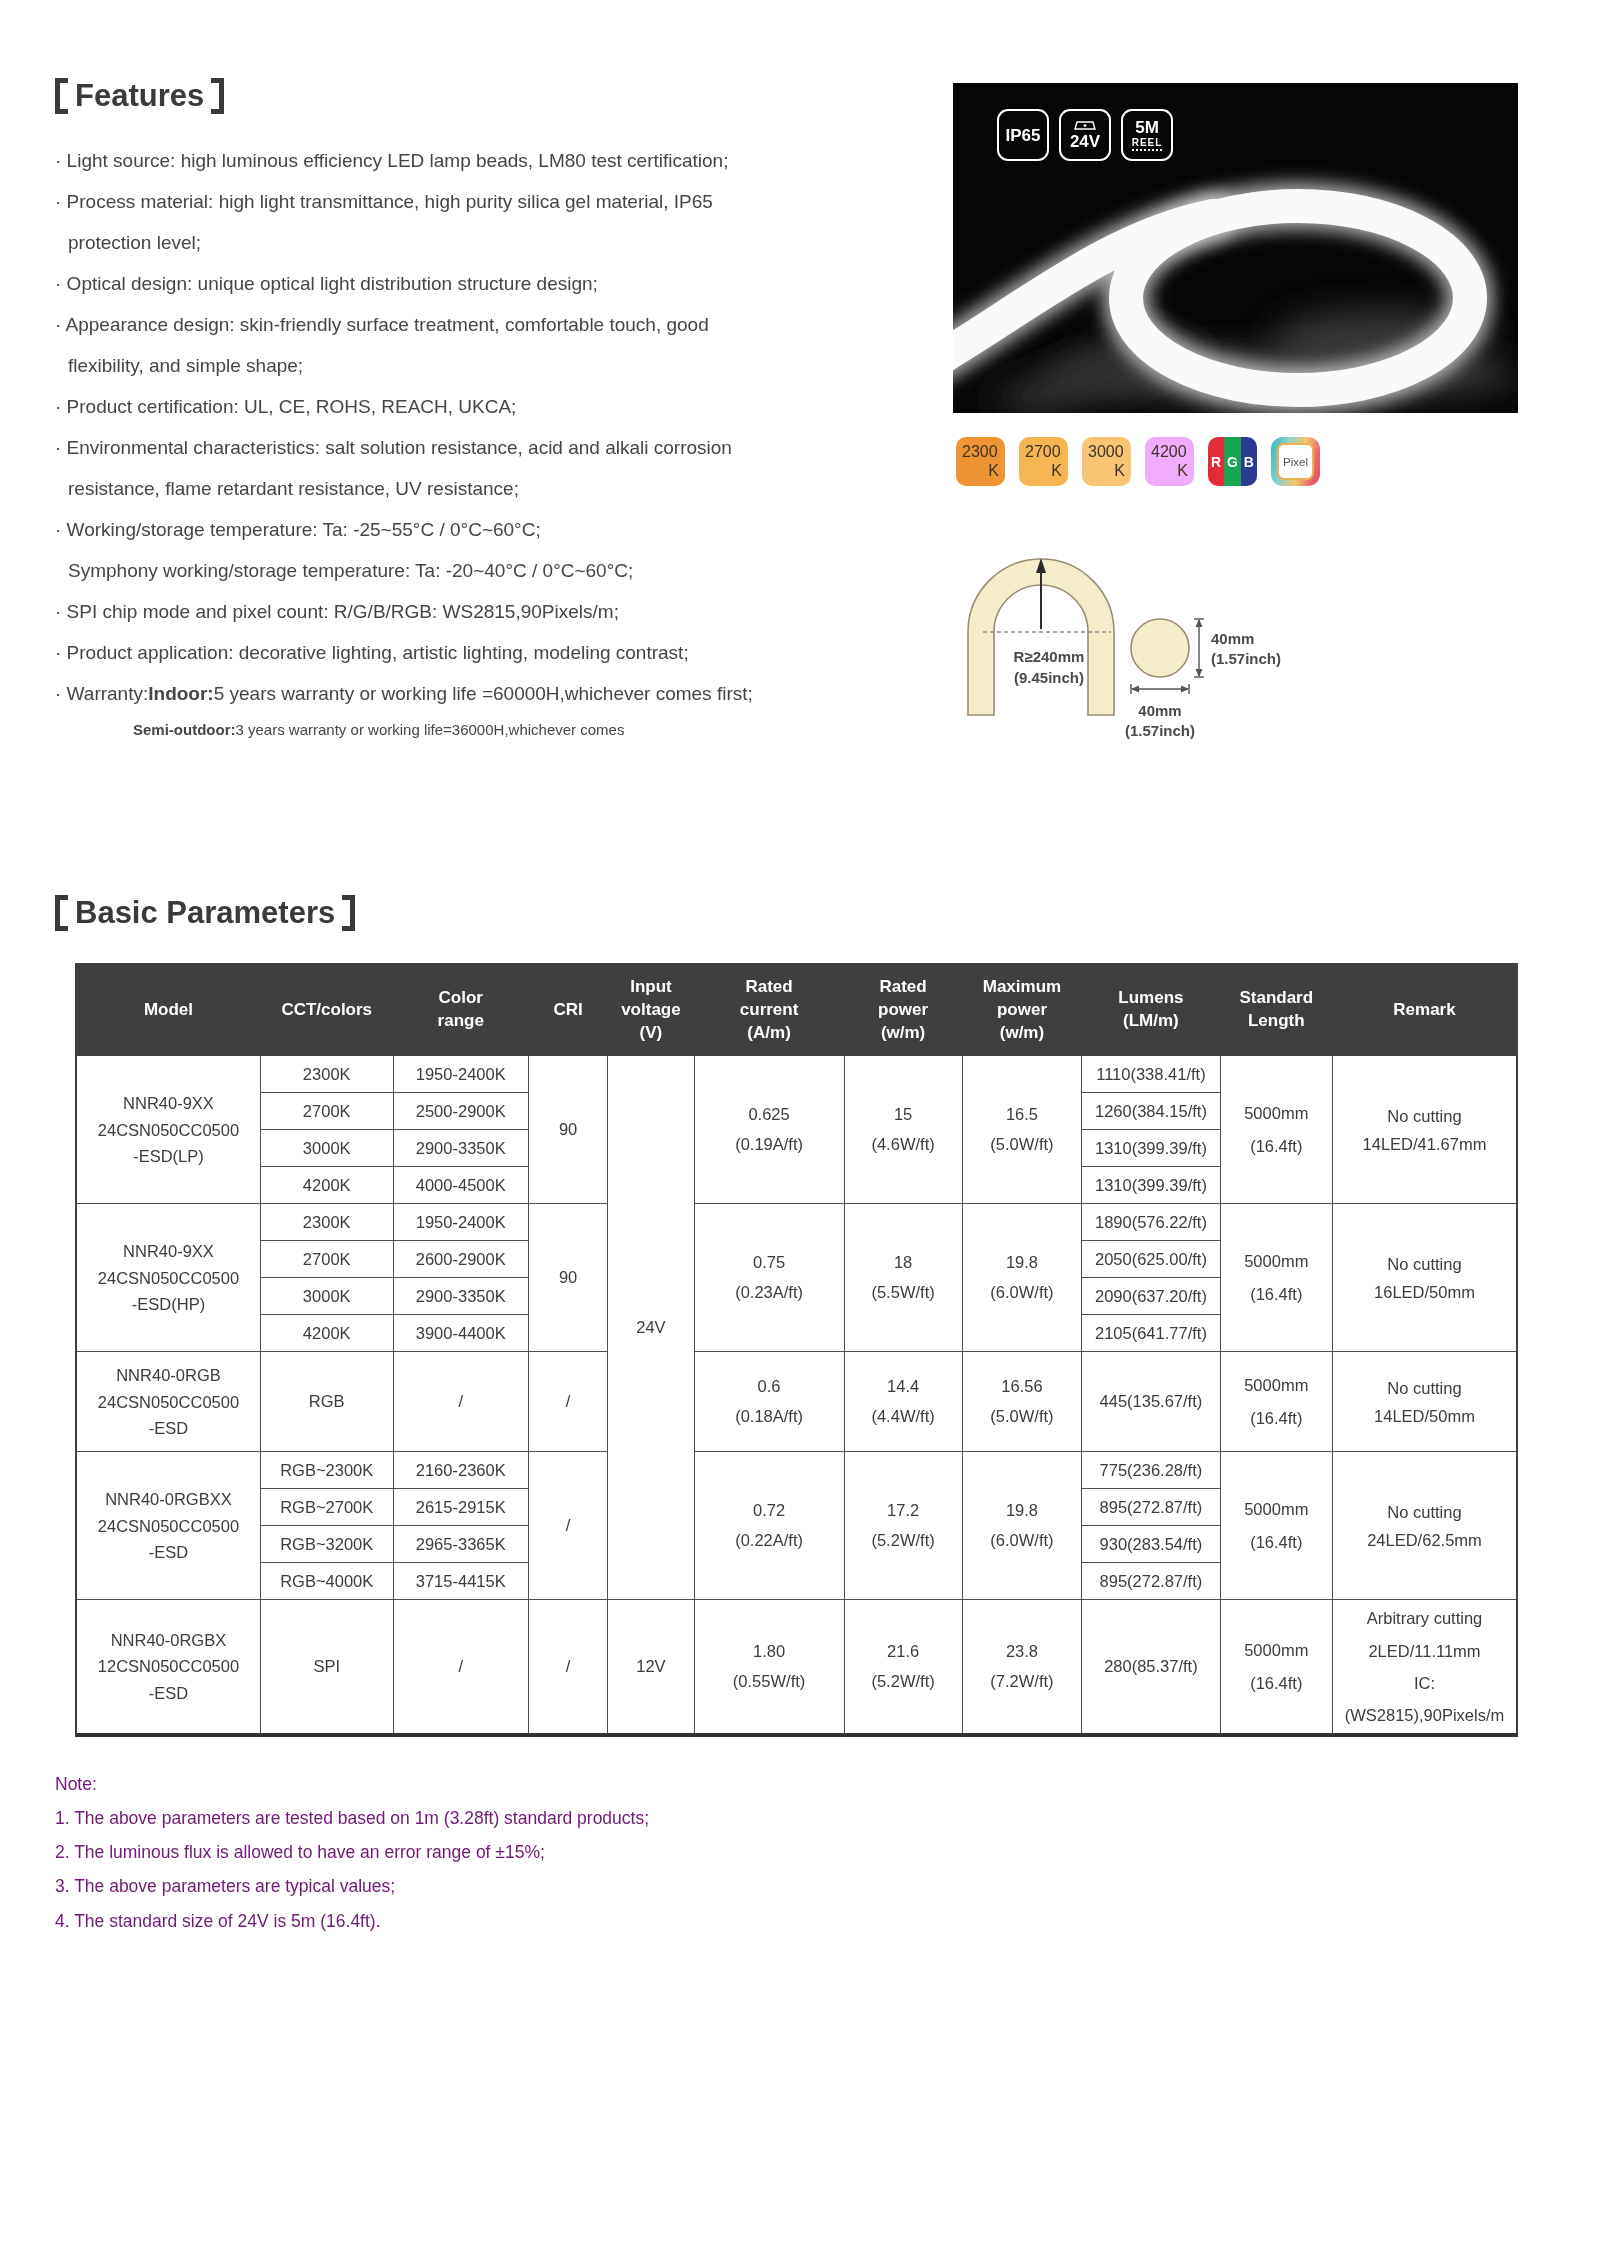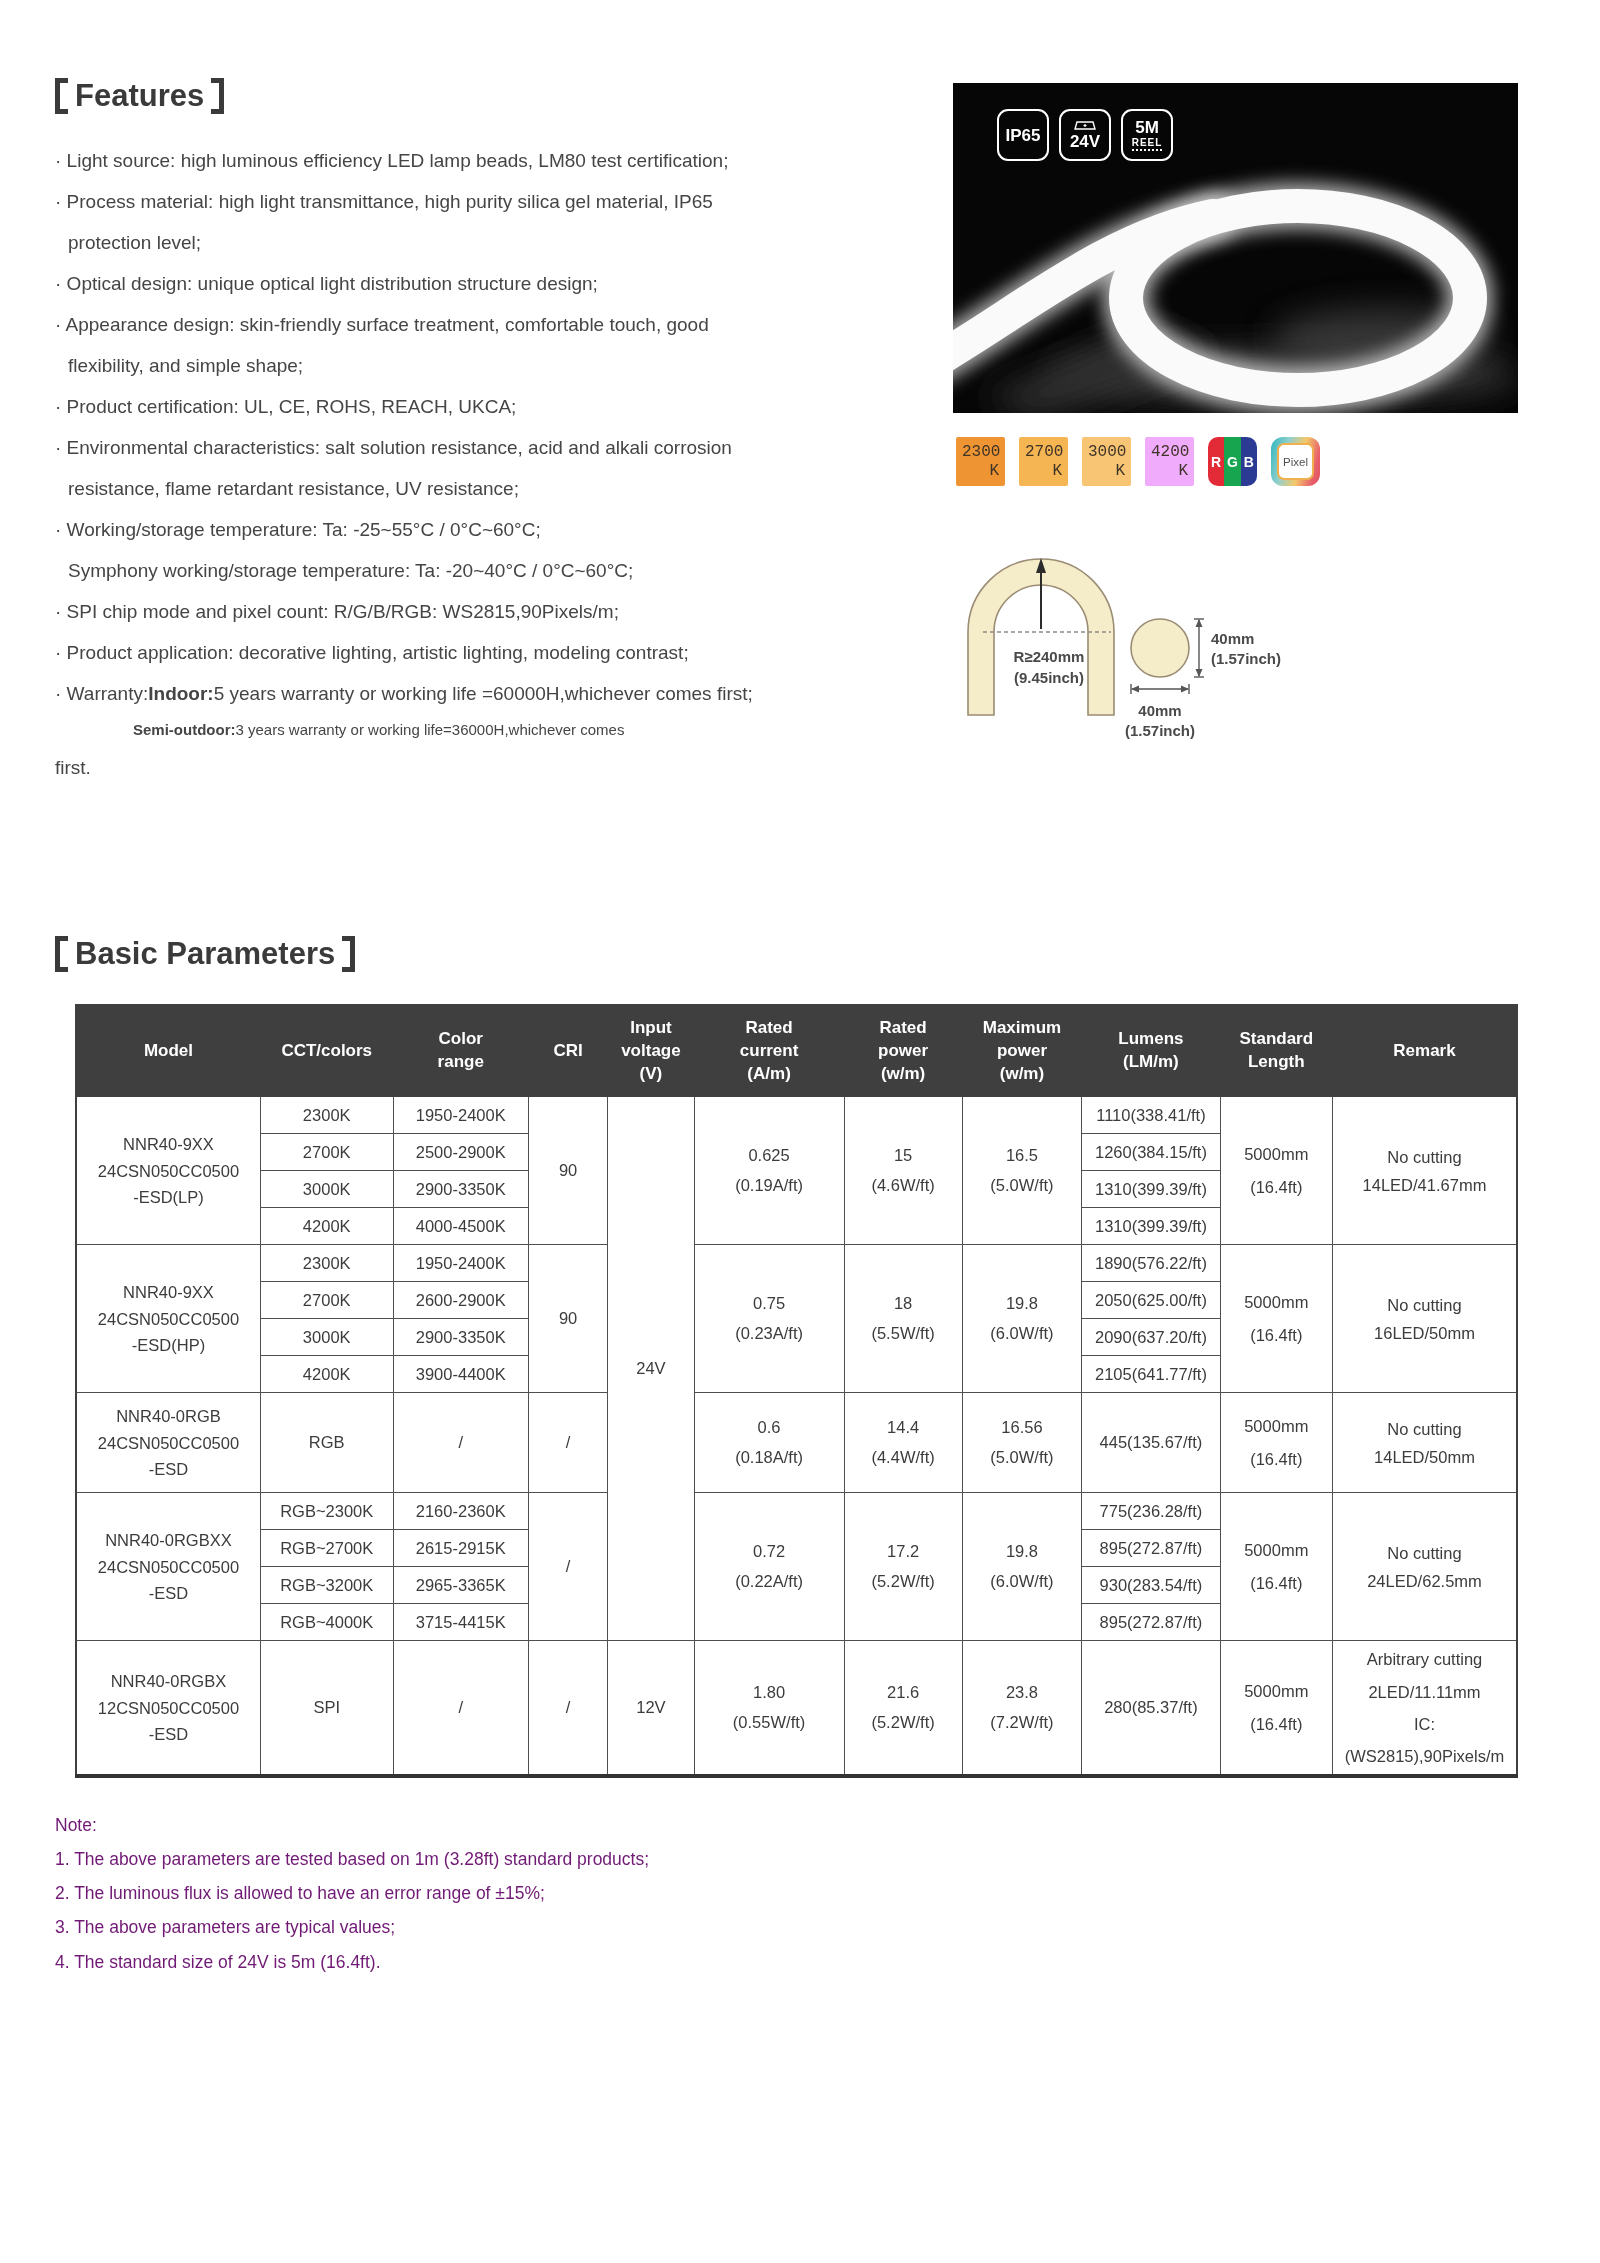--- a/index.html
+++ b/index.html
@@ -32,22 +32,22 @@
   .photo svg { display:block; width:565px; height:330px; }
   .photo-badges { position:absolute; top:26px; left:44px; display:flex; gap:10px; }
   .pbadge { width:52px; height:52px; border:2.5px solid #fff; border-radius:11px;
             display:flex; flex-direction:column; align-items:center; justify-content:center;
             color:#fff; font-weight:bold; background:transparent; }
   .pbadge .big { font-size:17px; letter-spacing:0; line-height:1; }
   .pbadge .crown { width:22px; height:9px; margin-bottom:3px; }
   .pbadge .reel { font-size:10px; letter-spacing:1px; line-height:1.3; border-bottom:2px dotted #fff; }
 
   .kbadges { display:flex; gap:14px; margin-top:24px; padding-left:3px; }
-  .kbadge { width:49px; height:49px; border-radius:2px; padding:5px 6px;
-            display:flex; flex-direction:column; justify-content:center;font-family:Liberation Mono, monospace; }
+  .kbadge { width:49px; height:49px; border-radius:10px; padding:5px 6px;
+            display:flex; flex-direction:column; justify-content:center; }
   .kbadge .num { font-size:16px; color:#3f3428; text-align:left; line-height:1.15; }
   .kbadge .unit { font-size:16px; color:#3f3428; text-align:right; line-height:1.15; }
   .k2300 { background:#ef9433; }
   .k2700 { background:#f6b553; }
   .k3000 { background:#f7c573; }
   .k4200 { background:#f0abfc; }
   .rgbbadge { width:49px; height:49px; border-radius:10px; overflow:hidden; display:flex; }
   .rgbbadge .stripe { flex:1; display:flex; align-items:center; justify-content:center;
                       color:#fff; font-size:14px; font-weight:bold; }
   .s-r { background:#e32b38; } .s-g { background:#17a550; } .s-b { background:#2b3a92; }
@@ -106,21 +106,20 @@
 flexibility, and simple shape;</div>
         <div class="bullet">· Product certification: UL, CE, ROHS, REACH, UKCA;</div>
         <div class="bullet">· Environmental characteristics: salt solution resistance, acid and alkali corrosion
 resistance, flame retardant resistance, UV resistance;</div>
         <div class="bullet">· Working/storage temperature: Ta: -25~55°C / 0°C~60°C;
 Symphony working/storage temperature: Ta: -20~40°C / 0°C~60°C;</div>
         <div class="bullet">· SPI chip mode and pixel count: R/G/B/RGB: WS2815,90Pixels/m;</div>
         <div class="bullet">· Product application: decorative lighting, artistic lighting, modeling contrast;</div>
         <div class="bullet"><span>· Warranty:</span><span class="bold">Indoor:</span><span>5 years warranty or working life =60000H,whichever comes first;</span></div>
         <div class="warranty-semi"><span class="bold">Semi-outdoor:</span><span>3 years warranty or working life=36000H,whichever comes</span></div>
-        <div class="warranty-tail">first.</div>
       </div>
     </div>
 
     <div class="media-col">
 
       <div class="photo">
         <svg viewBox="0 0 565 330">
           <defs>
             <filter id="glow" x="-60%" y="-60%" width="220%" height="220%">
                 <feGaussianBlur stdDeviation="9"></feGaussianBlur>

